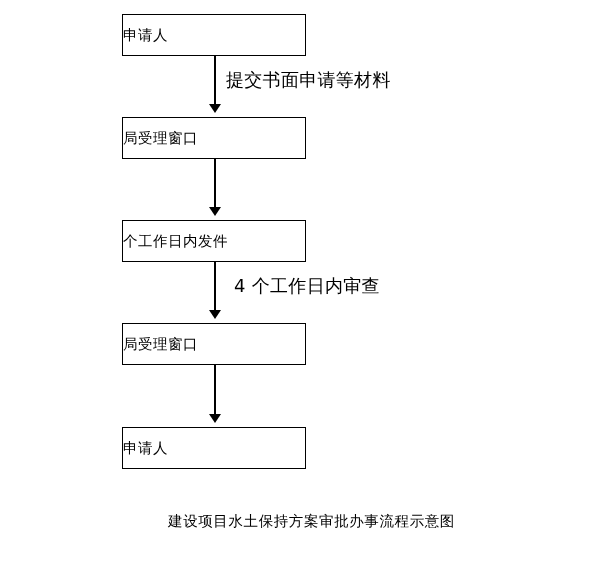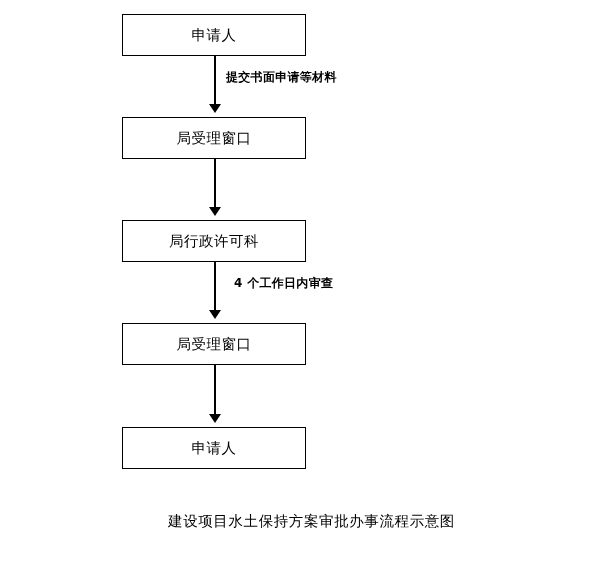--- a/index.html
+++ b/index.html
@@ -27,21 +27,20 @@
   .node-box {
     position: absolute;
     left: 122px;
     width: 184px;
     height: 42px;
     border: 1.6px solid #000000;
     background: #ffffff;
     box-sizing: border-box;
     display: flex;
     align-items: center;
-    justify-content: center;
   }
   .node-label {
     font-size: 14.5px;
     line-height: 1;
     letter-spacing: 0.5px;
     font-weight: normal;
     white-space: nowrap;
   }
 
   
@@ -56,22 +55,22 @@
     left: 209px;
     width: 0;
     height: 0;
     border-left: 6px solid transparent;
     border-right: 6px solid transparent;
     border-top: 9px solid #000000;
   }
 
   .edge-label {
     position: absolute;
-    font-size: 12px;
-    font-weight: bold;
+    font-size: 18px;
+    font-weight: normal;
     letter-spacing: 0.3px;
     white-space: nowrap;
     line-height: 1;
   }
 
   .caption {
     position: absolute;
     left: 0;
     width: 605px;
     text-align: center;
@@ -98,21 +97,21 @@
   <div class="edge-label" style="left:226px; top:71px;">提交书面申请等材料</div>
 
   <div class="node-box" style="top:117px;">
     <span class="node-label">局受理窗口</span>
   </div>
 
   <div class="connector" style="top:159px; height:50px;"></div>
   <div class="arrowhead" style="top:207px;"></div>
 
   <div class="node-box" style="top:220px;">
-    <span class="node-label">局行政许可科</span>
+    <span class="node-label">个工作日内发件</span>
   </div>
 
   <div class="connector" style="top:262px; height:50px;"></div>
   <div class="arrowhead" style="top:310px;"></div>
   <div class="edge-label" style="left:234px; top:277px;">4 个工作日内审查</div>
 
   <div class="node-box" style="top:323px;">
     <span class="node-label">局受理窗口</span>
   </div>
 

